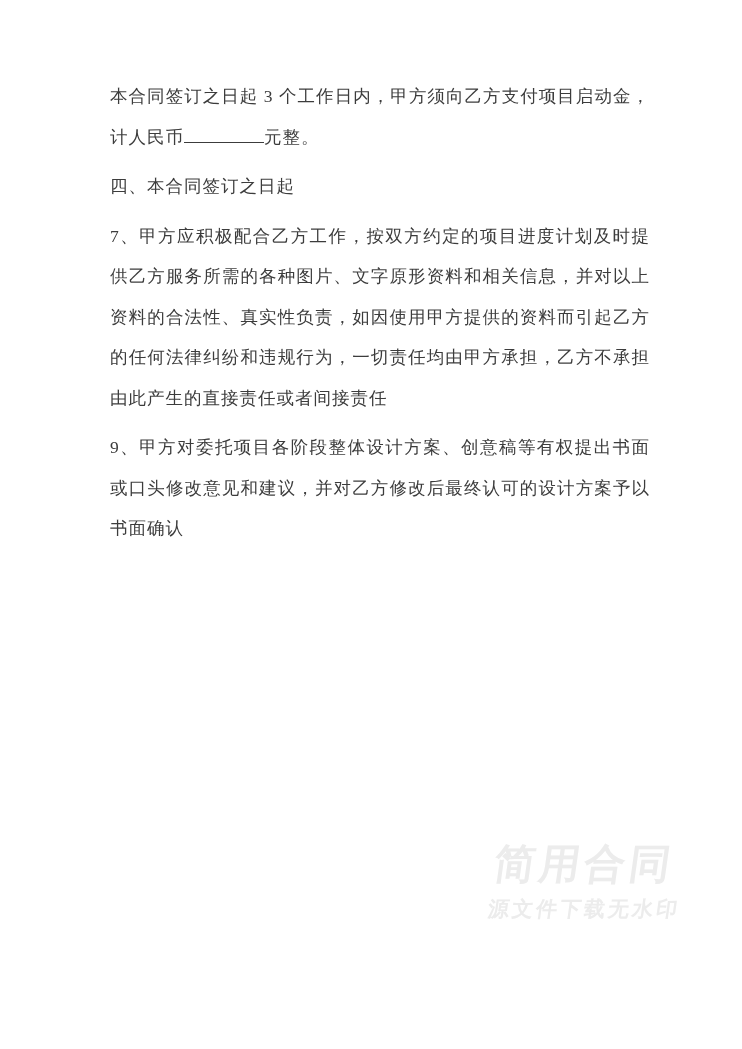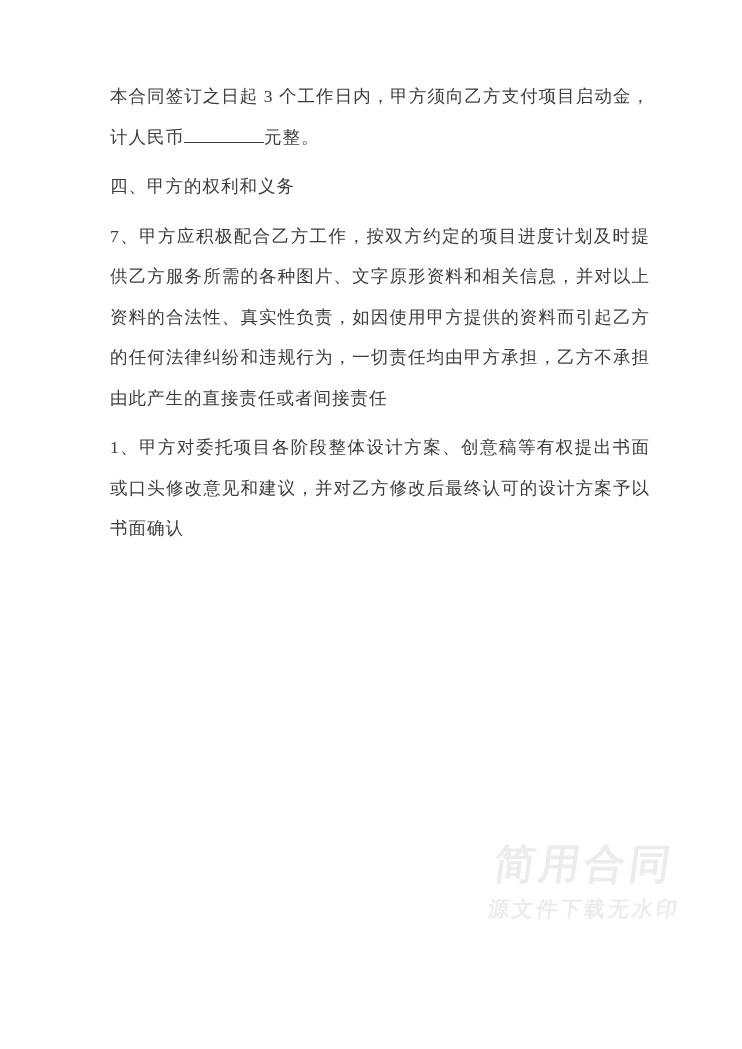--- a/index.html
+++ b/index.html
@@ -64,27 +64,27 @@
 </style>
 </head>
 <body>
 
 <div class="page">
   <div class="content">
 
     <p class="para"><span>本合同签订之日起 3 个工作日内，甲方须向乙方支付项目启动金，计人民币</span><span class="blank blank-short"></span><span>元整。</span></p>
 
 
-    <p class="para">四、甲方的权利和义务</p>
+    <p class="para">四、本合同签订之日起</p>
 
 
     <p class="para">7、甲方应积极配合乙方工作，按双方约定的项目进度计划及时提供乙方服务所需的各种图片、文字原形资料和相关信息，并对以上资料的合法性、真实性负责，如因使用甲方提供的资料而引起乙方的任何法律纠纷和违规行为，一切责任均由甲方承担，乙方不承担由此产生的直接责任或者间接责任</p>
 
 
-    <p class="para">1、甲方对委托项目各阶段整体设计方案、创意稿等有权提出书面或口头修改意见和建议，并对乙方修改后最终认可的设计方案予以书面确认</p>
+    <p class="para">9、甲方对委托项目各阶段整体设计方案、创意稿等有权提出书面或口头修改意见和建议，并对乙方修改后最终认可的设计方案予以书面确认</p>
 
   </div>
 
   <div class="watermark">
     <div class="wm-title">简用合同</div>
     <div class="wm-sub">源文件下载无水印</div>
   </div>
 </div>
 
 </body></html>

